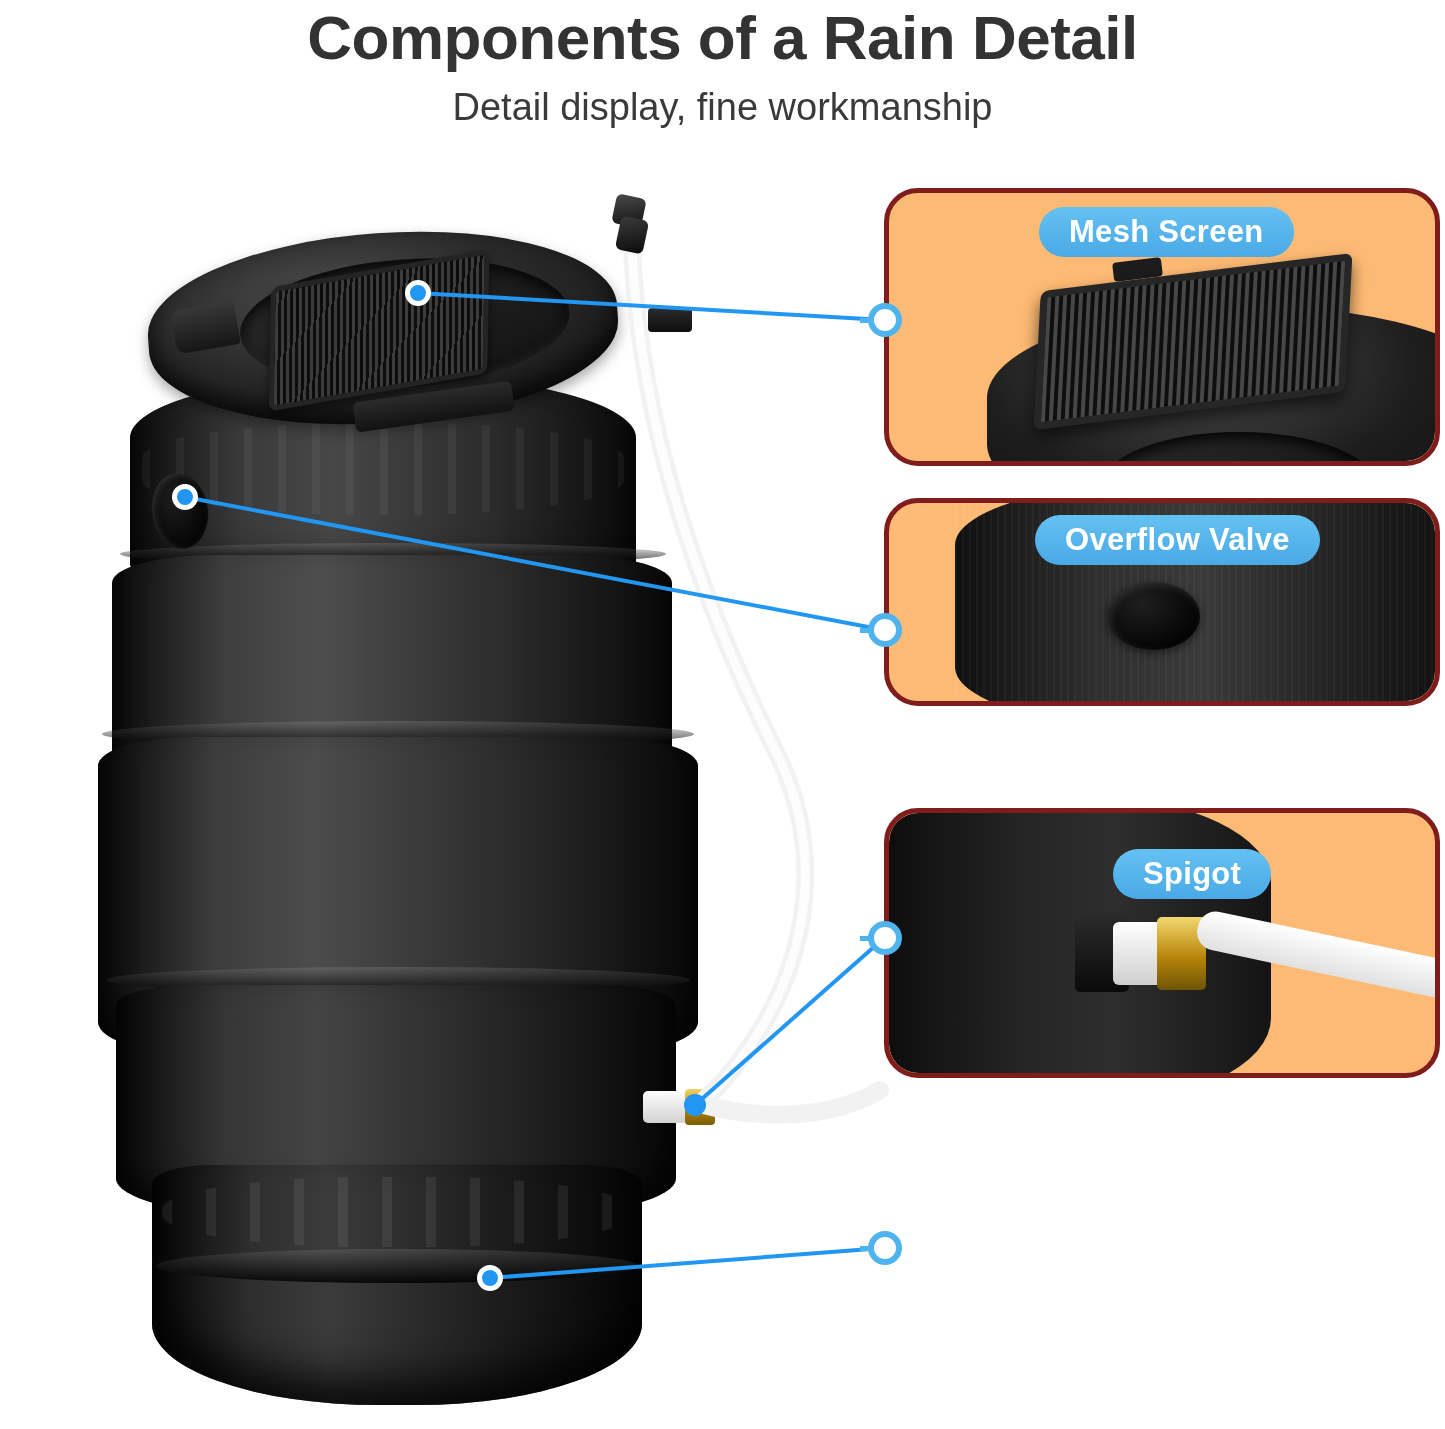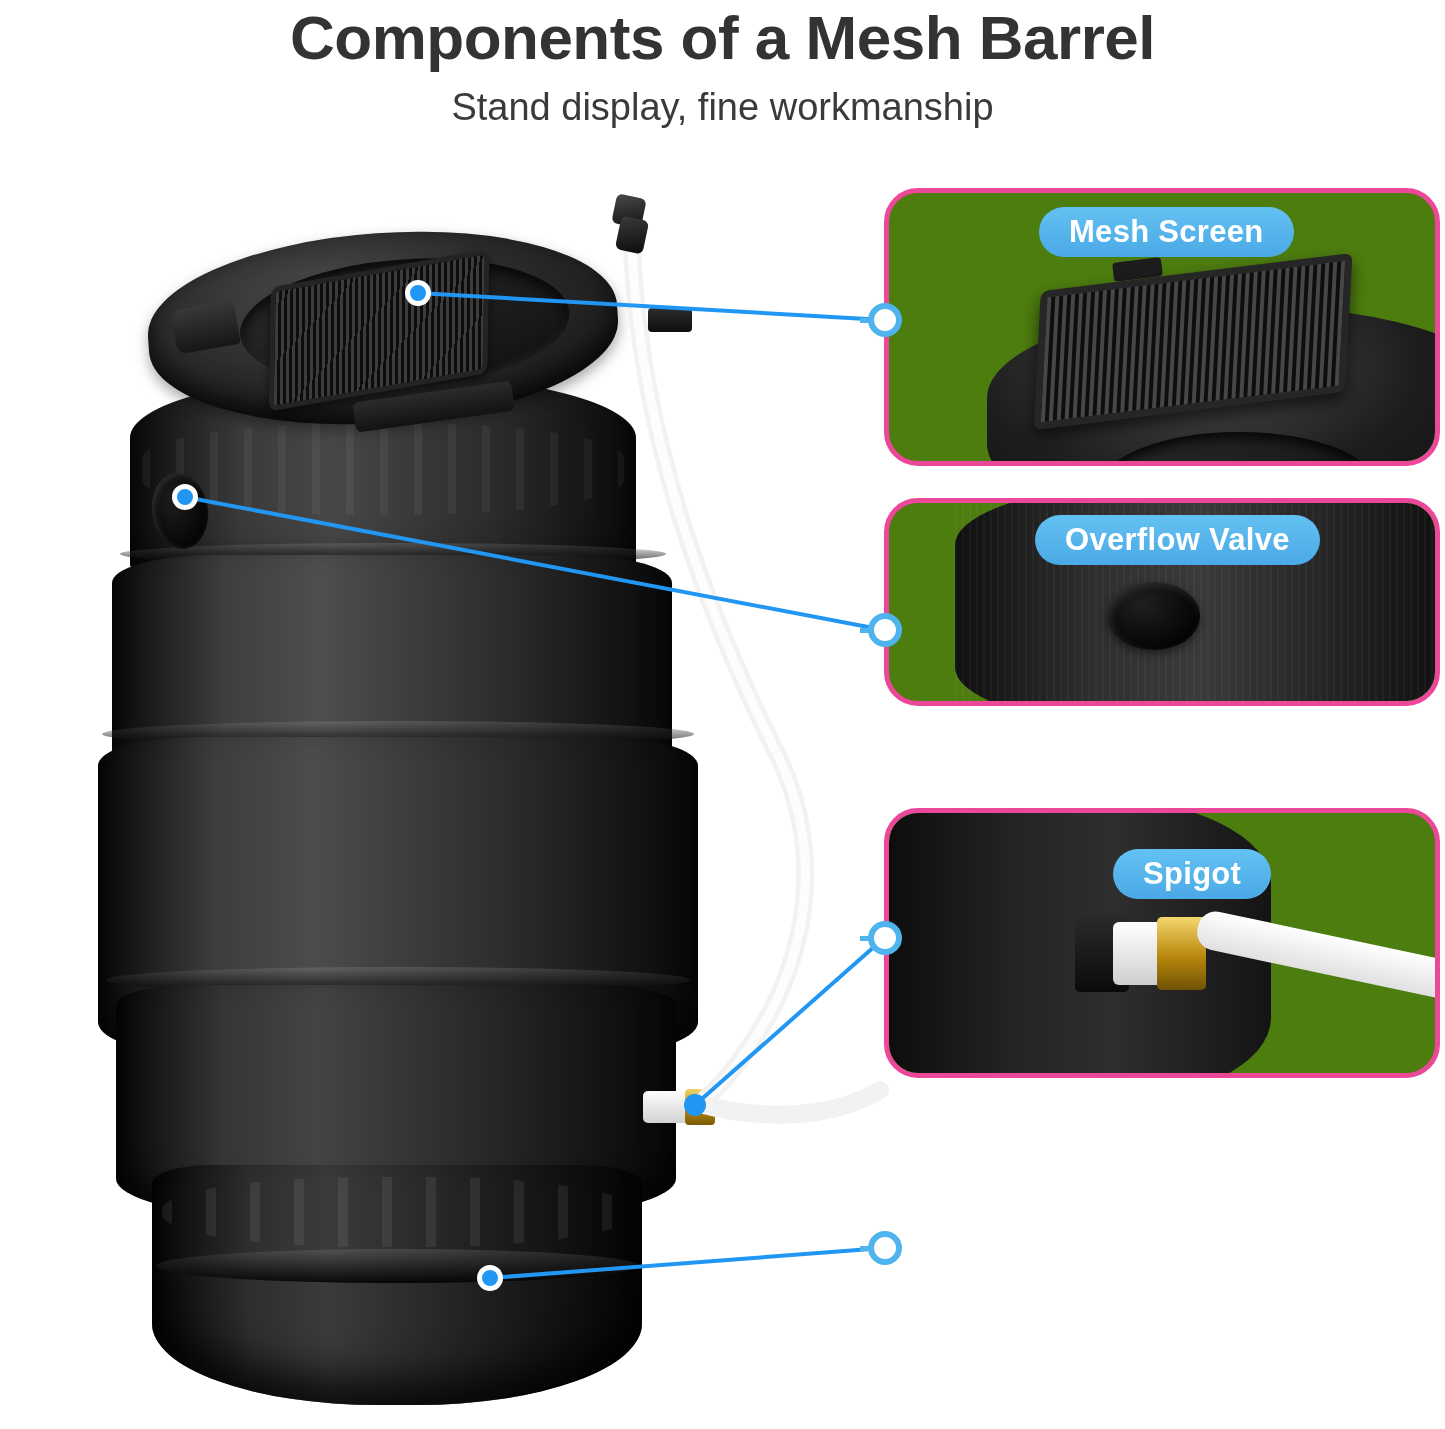--- a/index.html
+++ b/index.html
@@ -20,23 +20,23 @@
     font-family:"Liberation Sans", sans-serif;
   }
   .subtitle{
     position:absolute;left:0;top:86px;width:1445px;text-align:center;
     font-size:38px;color:#3a3a3a;font-weight:normal;
   }
 
   
   .panel{
     position:absolute;
-    border:5px solid #ec4899;
+    border:5px solid #7f1d1d;
     border-radius:34px;
-    background:#4d7c0f;
+    background:#fdba74;
     overflow:hidden;
     box-sizing:border-box;
   }
   .panel-photo{position:absolute;inset:0;overflow:hidden;border-radius:29px;}
   .badge{
     position:absolute;
     z-index:9;
     height:50px;line-height:50px;
     padding:0 30px;
     border-radius:25px;
@@ -311,22 +311,22 @@
     position:absolute;left:73%;top:33%;width:30%;height:5%;
     background:linear-gradient(180deg,#fbfbfb,#e4e4e4);
     border-radius:10px;
   }
 </style>
 </head>
 <body>
 
 <div class="stage">
 
-  <div class="title">Components of a Mesh Barrel</div>
-  <div class="subtitle">Stand display, fine workmanship</div>
+  <div class="title">Components of a Rain Detail</div>
+  <div class="subtitle">Detail display, fine workmanship</div>
 
   <div class="barrel">
     <div class="neck"></div>
     <div class="ribs"></div>
     <div class="band b3"></div>
 
     <div class="body-a"></div>
     <div class="band b1"></div>
     <div class="body-b"></div>
     <div class="band b2"></div>

